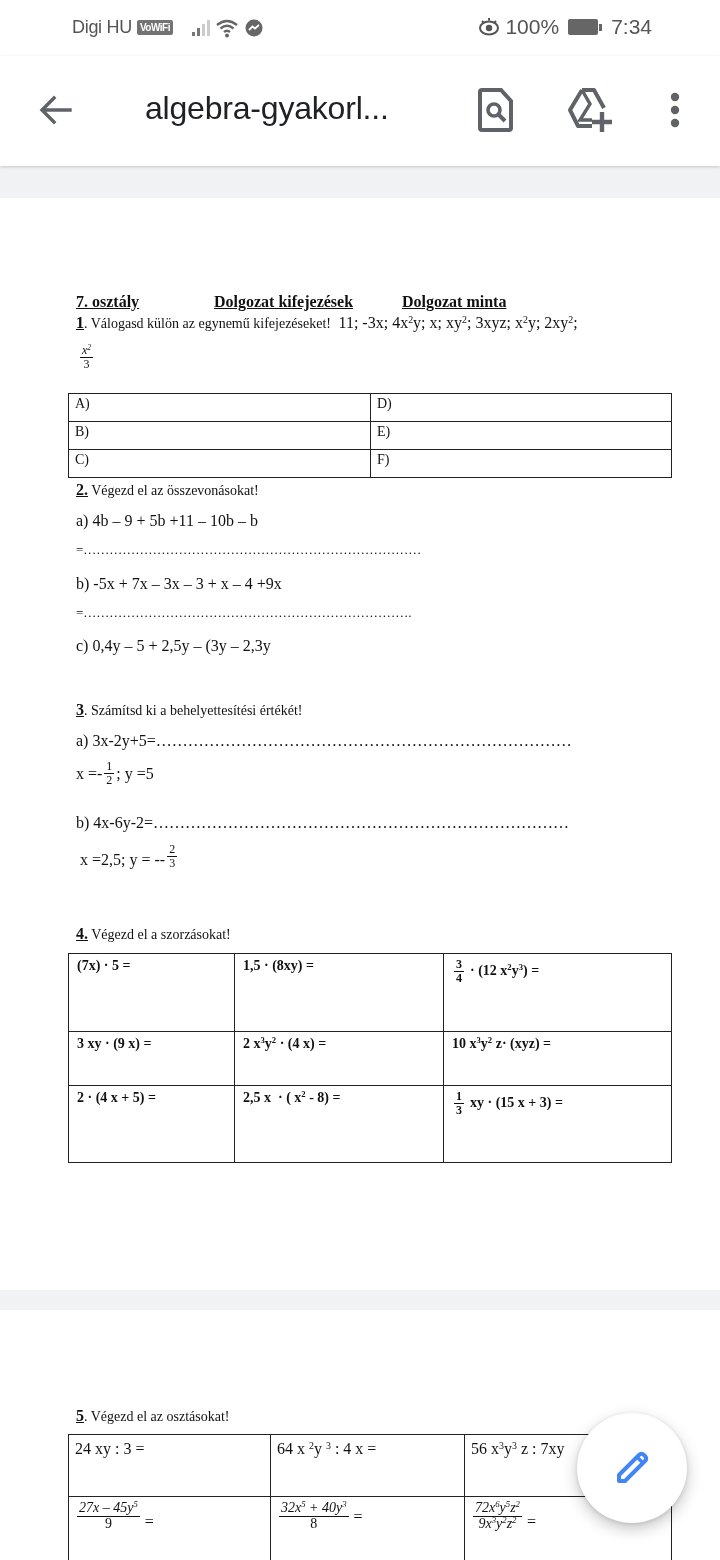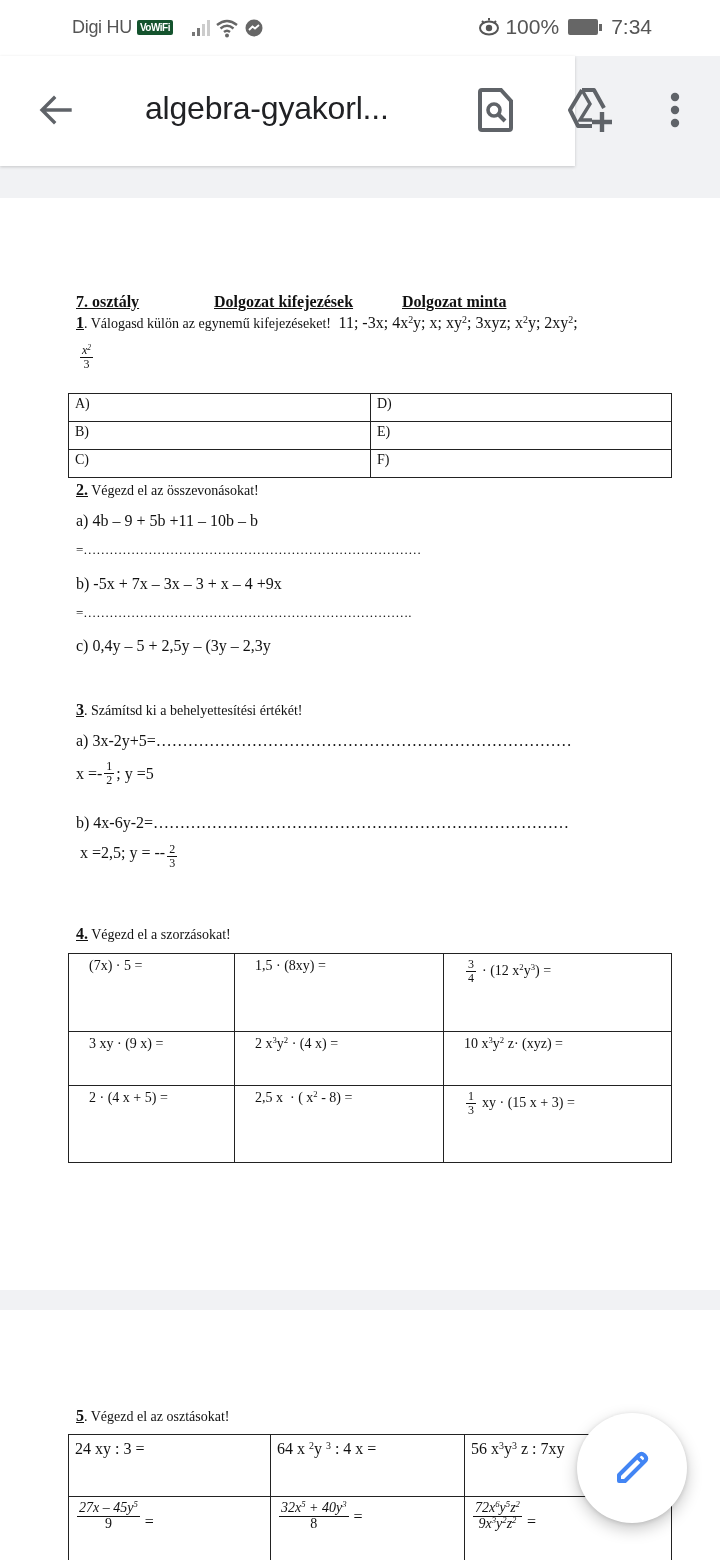--- a/index.html
+++ b/index.html
@@ -4,30 +4,30 @@
 <style>
   * { box-sizing: border-box; margin: 0; padding: 0; }
   html, body { width: 720px; height: 1560px; overflow: hidden; background: #f1f2f4; }
   body { position: relative; font-family: "Liberation Serif", serif; color: #111; }
 
   
   .statusbar { position: absolute; left: 0; top: 0; width: 720px; height: 56px; background: #fff;
     font-family: "Liberation Sans", sans-serif; color: #555; font-size: 19px; }
   .sb-left { position: absolute; left: 72px; top: 17px; display: flex; align-items: center; gap: 5px; }
   .sb-carrier { font-size: 18px; letter-spacing: -0.3px; }
-  .vowifi { background: #14532d; color: #fff; font-size: 10px; font-weight: bold; padding: 2px 3px; border-radius: 2px; letter-spacing: -0.5px; }
+  .vowifi { background: #737373; color: #fff; font-size: 10px; font-weight: bold; padding: 2px 3px; border-radius: 2px; letter-spacing: -0.5px; }
   .sig { display: inline-flex; align-items: flex-end; gap: 2px; height: 16px; margin-left: 14px; }
   .sig span { width: 3px; background: #777; display: block; }
   .sig span.dim { background: #ccc; }
   .sb-right { position: absolute; right: 68px; top: 15px; display: flex; align-items: center; gap: 5px; font-size: 21px; }
   .battery { width: 30px; height: 16px; border: 2px solid #666; border-radius: 2px; position: relative; background: #666; }
   .battery::after { content: ""; position: absolute; right: -6px; top: 3px; width: 3px; height: 7px; background: #666; }
 
   
-  .toolbar { position: absolute; left: 0; top: 56px; width: 575px; height: 110px; background: #fff;
+  .toolbar { position: absolute; left: 0; top: 56px; width: 720px; height: 110px; background: #fff;
     box-shadow: 0 1px 3px rgba(0,0,0,0.18); font-family: "Liberation Sans", sans-serif; z-index: 2; }
   .tb-back { position: absolute; left: 36px; top: 34px; width: 40px; height: 40px; }
   .tb-title { position: absolute; left: 145px; top: 34px; font-size: 32px; color: #202124; letter-spacing: -0.2px; }
   .tb-icon { position: absolute; top: 30px; width: 44px; height: 48px; }
   .tb-find { left: 474px; }
   .tb-drive { left: 568px; }
   .tb-more { left: 660px; width: 30px; }
 
   
   .page { position: absolute; left: 0; width: 720px; background: #fff; }
@@ -42,21 +42,21 @@
 
   .frac { display: inline-flex; flex-direction: column; align-items: center; vertical-align: middle; line-height: 1.05; margin: 0 2px; }
   .frac .num { border-bottom: 1px solid #111; padding: 0 2px; }
   .frac .den { padding: 0 2px; }
   .frac.small { font-size: 12px; }
   .frac.italic .num, .frac.italic .den { font-style: italic; }
 
   table { border-collapse: collapse; position: absolute; }
   td { border: 1.5px solid #222; vertical-align: top; padding: 2px 6px; font-size: 14px; }
   .t1 td { height: 28px; }
-  .t4 td { padding: 4px 20px; }
+  .t4 td { padding: 4px 8px; font-weight: bold; }
   .t5 td { font-size: 16px; padding: 4px 6px; }
 
   
   .fab { position: absolute; left: 577px; top: 1413px; width: 110px; height: 110px; border-radius: 50%;
     background: #fff; box-shadow: 0 6px 16px rgba(0,0,0,0.22), 0 1px 4px rgba(0,0,0,0.12);
     display: flex; align-items: center; justify-content: center; z-index: 5; }
 </style>
 </head>
 <body>
 
@@ -172,21 +172,21 @@
     <span class="abs" style="left:8px;top:533px;font-size:16px">a) 3x-2y+5=……………………………………………………………………</span>
     <div class="abs" style="left:8px;top:562px;font-size:16px;display:flex;align-items:center">
       <span>x =-</span>
       <span class="frac small">
           <span class="num">1</span>
           <span class="den">2</span>
         </span>
       <span>; y =5</span>
     </div>
     <span class="abs" style="left:8px;top:615px;font-size:16px">b) 4x-6y-2=……………………………………………………………………</span>
-    <div class="abs" style="left:12px;top:645px;font-size:16px;display:flex;align-items:flex-start">
+    <div class="abs" style="left:12px;top:645px;font-size:16px;display:flex;align-items:flex-end">
       <span>x =2,5; y = --</span>
       <span class="frac small">
           <span class="num">2</span>
           <span class="den">3</span>
         </span>
     </div>
 
     <div class="abs" style="left:8px;top:726px;font-size:14px">
       <span class="bold big">4.</span> <span>Végezd el a szorzásokat!</span>
     </div>

